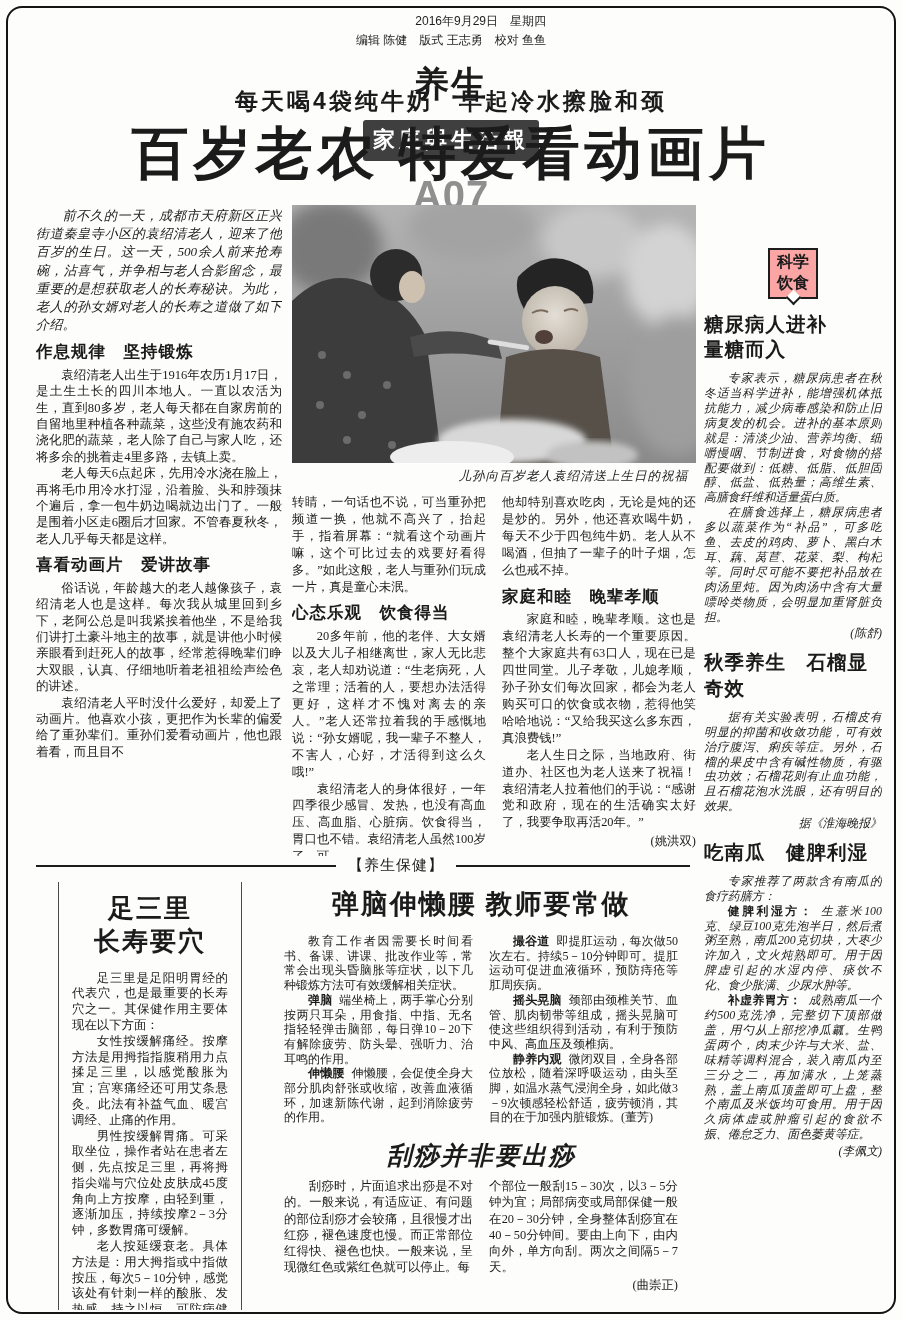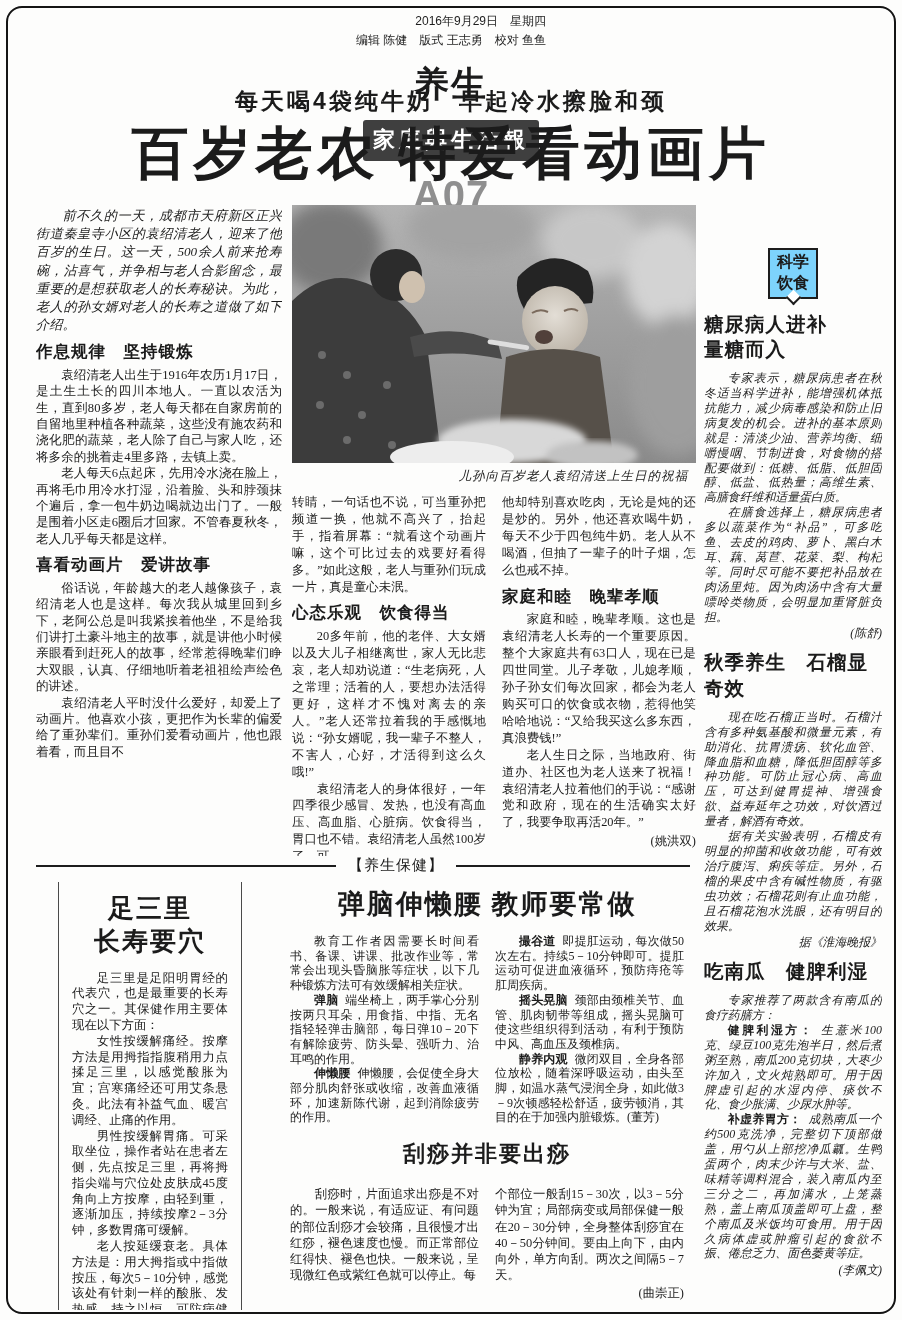--- a/index.html
+++ b/index.html
@@ -39,42 +39,42 @@
   .mid { position:absolute; left:292px; top:205px; width:404px; }
   .photo { width:404px; height:258px; background:#9b9b9b; overflow:hidden; }
   .photo svg { display:block; }
   .photo-caption { text-align:right; font-style:italic; font-size:12.5px; margin-top:5px; padding-right:8px; letter-spacing:1px; }
   .mid-cols { display:flex; gap:16px; margin-top:9px; height:362px; overflow:hidden; }
   .mid-col { width:194px; font-size:12.4px; line-height:16.9px; }
 
   
   .col-right { position:absolute; left:704px; top:248px; width:178px; height:1060px; overflow:hidden; }
   .badge-wrap { display:flex; flex-direction:column; align-items:center; margin-bottom:6px; }
-  .badge-box { border:2px solid #1d1d1d; padding:2px 7px 3px; background:#7dd3fc;
+  .badge-box { border:2px solid #1d1d1d; padding:2px 7px 3px; background:#fca5a5;
     font-family:"Liberation Sans","DejaVu Sans",sans-serif; font-weight:bold; font-size:16px; line-height:1.3; text-align:center; }
   .badge-pointer { width:11px; height:11px; background:#fff; border-right:2px solid #1d1d1d; border-bottom:2px solid #1d1d1d; transform:rotate(45deg); margin-top:-7px; }
   .rc-title { font-family:"Liberation Sans","DejaVu Sans",sans-serif; font-weight:bold; font-size:19.5px; line-height:1.32; margin:9px 0 8px; letter-spacing:1px; }
   .rc-title.serif { font-family:"Liberation Serif","DejaVu Serif",serif; }
   .rc-body { font-size:11.9px; line-height:14.9px; }
   .rc-body p.para { margin:0; }
 
   
   .divider { position:absolute; left:36px; top:856px; width:654px; display:flex; align-items:center; gap:12px; }
   .divider .rule { height:2px; background:#1d1d1d; }
   .divider .r1 { width:300px; }
   .divider .r2 { flex:1; }
   .divider-label { font-family:"Liberation Sans","DejaVu Sans",sans-serif; font-size:15px; letter-spacing:1px; white-space:nowrap; }
 
   .zusanli { position:absolute; left:58px; top:882px; width:184px; height:428px; overflow:hidden;
     border-left:1px solid #4a4a4a; border-right:1px solid #4a4a4a; padding:6px 13px 0; font-size:12.4px; line-height:15.8px; }
   .z-title { text-align:center; font-weight:bold; font-size:26px; line-height:1.28; margin:4px 0 12px; letter-spacing:2px; }
 
-  .bottom-mid { position:absolute; left:290px; top:882px; width:394px; height:430px; overflow:hidden; }
+  .bottom-mid { position:absolute; left:284px; top:882px; width:394px; height:430px; overflow:hidden; }
   .bm-title { text-align:center; font-weight:bold; font-size:27px; margin:4px 0 12px; letter-spacing:2px; }
-  .bm-title.small { font-size:22px; margin:14px 0 17px; }
+  .bm-title.small { font-size:25px; margin:14px 0 6px;font-style:italic; }
   .bm-cols { display:flex; gap:16px; }
   .bm-col { width:189px; font-size:12px; line-height:14.7px; }
   .bm-col.gs { font-size:12.4px; line-height:16.2px; }
 </style>
 </head>
 <body>
 
 <div class="page">
   <div class="frame"></div>
 
@@ -193,21 +193,20 @@
       <div class="rc-body kai">
         <p class="para">专家表示，糖尿病患者在秋冬适当科学进补，能增强机体抵抗能力，减少病毒感染和防止旧病复发的机会。进补的基本原则就是：清淡少油、营养均衡、细嚼慢咽、节制进食，对食物的搭配要做到：低糖、低脂、低胆固醇、低盐、低热量；高维生素、高膳食纤维和适量蛋白质。</p>
         <p class="para">在膳食选择上，糖尿病患者多以蔬菜作为“补品”，可多吃鱼、去皮的鸡肉、萝卜、黑白木耳、藕、莴苣、花菜、梨、枸杞等。同时尽可能不要把补品放在肉汤里炖。因为肉汤中含有大量嘌呤类物质，会明显加重肾脏负担。</p>
         <div class="byline">(陈舒)</div>
       </div>
     </article>
 
     <article>
       <h2 class="rc-title serif">秋季养生　石榴显奇效</h2>
       <div class="rc-body kai">
-        <p class="para">现在吃石榴正当时。石榴汁含有多种氨基酸和微量元素，有助消化、抗胃溃疡、软化血管、降血脂和血糖，降低胆固醇等多种功能。可防止冠心病、高血压，可达到健胃提神、增强食欲、益寿延年之功效，对饮酒过量者，解酒有奇效。</p>
         <p class="para">据有关实验表明，石榴皮有明显的抑菌和收敛功能，可有效治疗腹泻、痢疾等症。另外，石榴的果皮中含有碱性物质，有驱虫功效；石榴花则有止血功能，且石榴花泡水洗眼，还有明目的效果。</p>
         <div class="byline">据《淮海晚报》</div>
       </div>
     </article>
 
     <article>
       <h2 class="rc-title">吃南瓜　健脾利湿</h2>
       <div class="rc-body kai">
         <p class="para">专家推荐了两款含有南瓜的食疗药膳方：</p>
         <p class="para">

